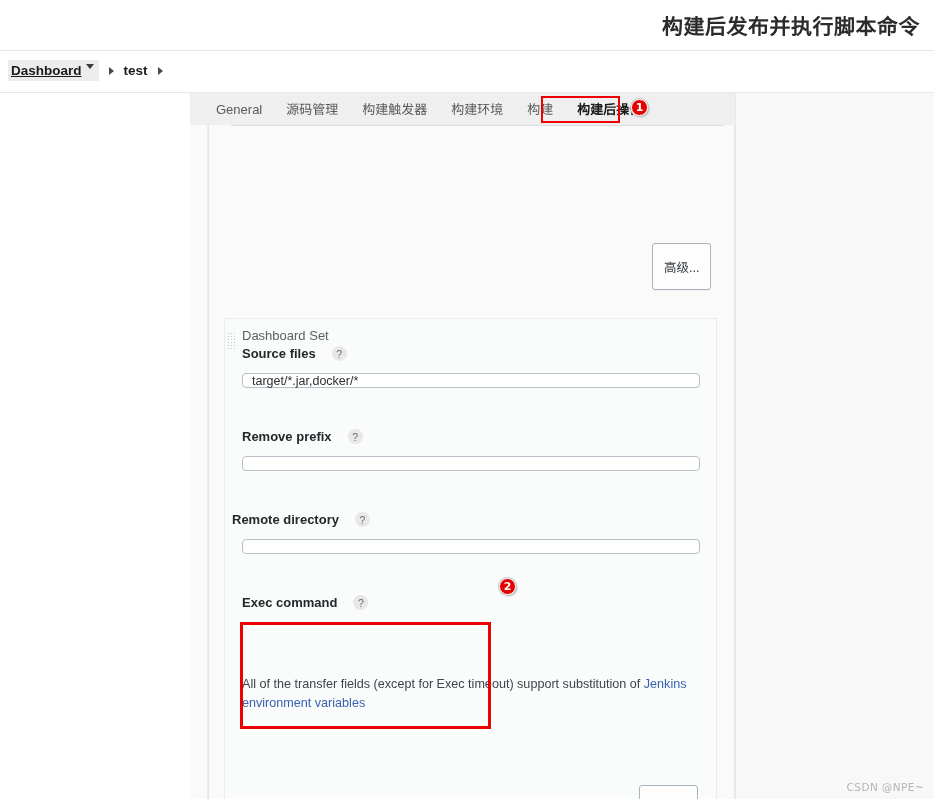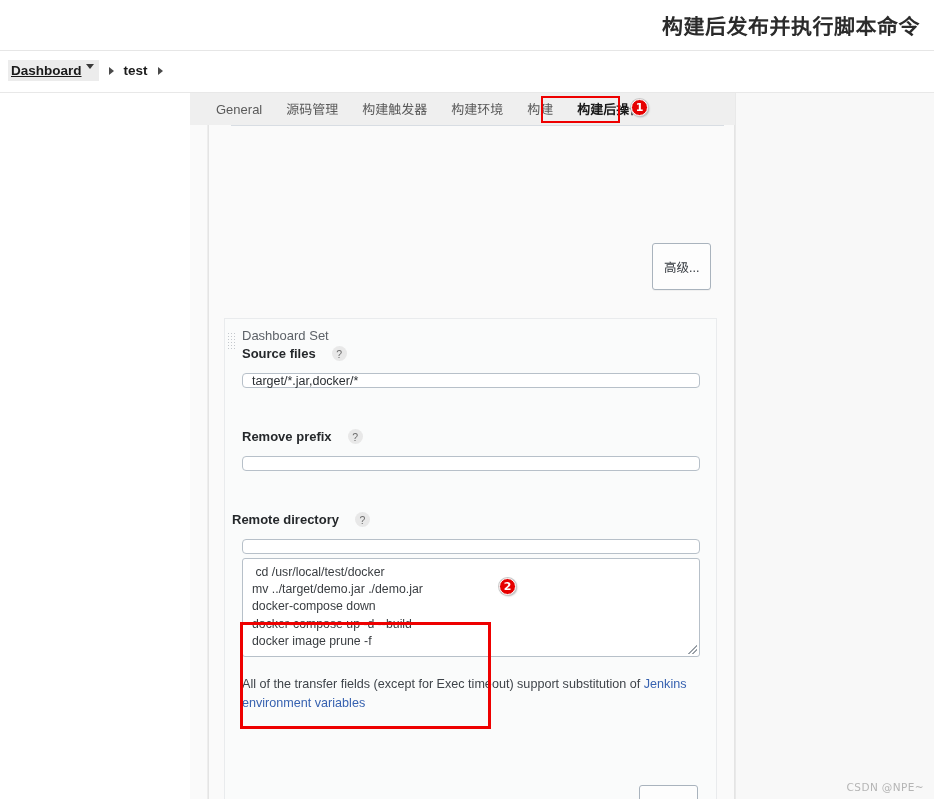--- a/index.html
+++ b/index.html
@@ -251,28 +251,20 @@
       <div class="field-label" style="left:23px; top:387px;">
         <span>Remote directory</span>
         <span class="help-q">?</span>
       </div>
       <div class="txt-input" style="top:414px;" placeholder=""></div>
 
       <div class="field-label" style="left:33px; top:470px;">
         <span>Exec command</span>
         <span class="help-q">?</span>
       </div>
-      <div class="exec-area">
-        <div class="exec-lines"> cd /usr/local/test/docker
-mv ../target/demo.jar ./demo.jar
-docker-compose down
-docker-compose up -d --build
-docker image prune -f</div>
-        <div class="resize-grip"></div>
-      </div>
 
       <div class="note">
         <span>All of the transfer fields (except for Exec timeout) support substitution of </span><a href="#">Jenkins environment variables</a>
       </div>
 
       <div class="btn-adv btn-adv-2">高级...</div>
 
     </div>
 
     <div class="tab-hl"></div>

